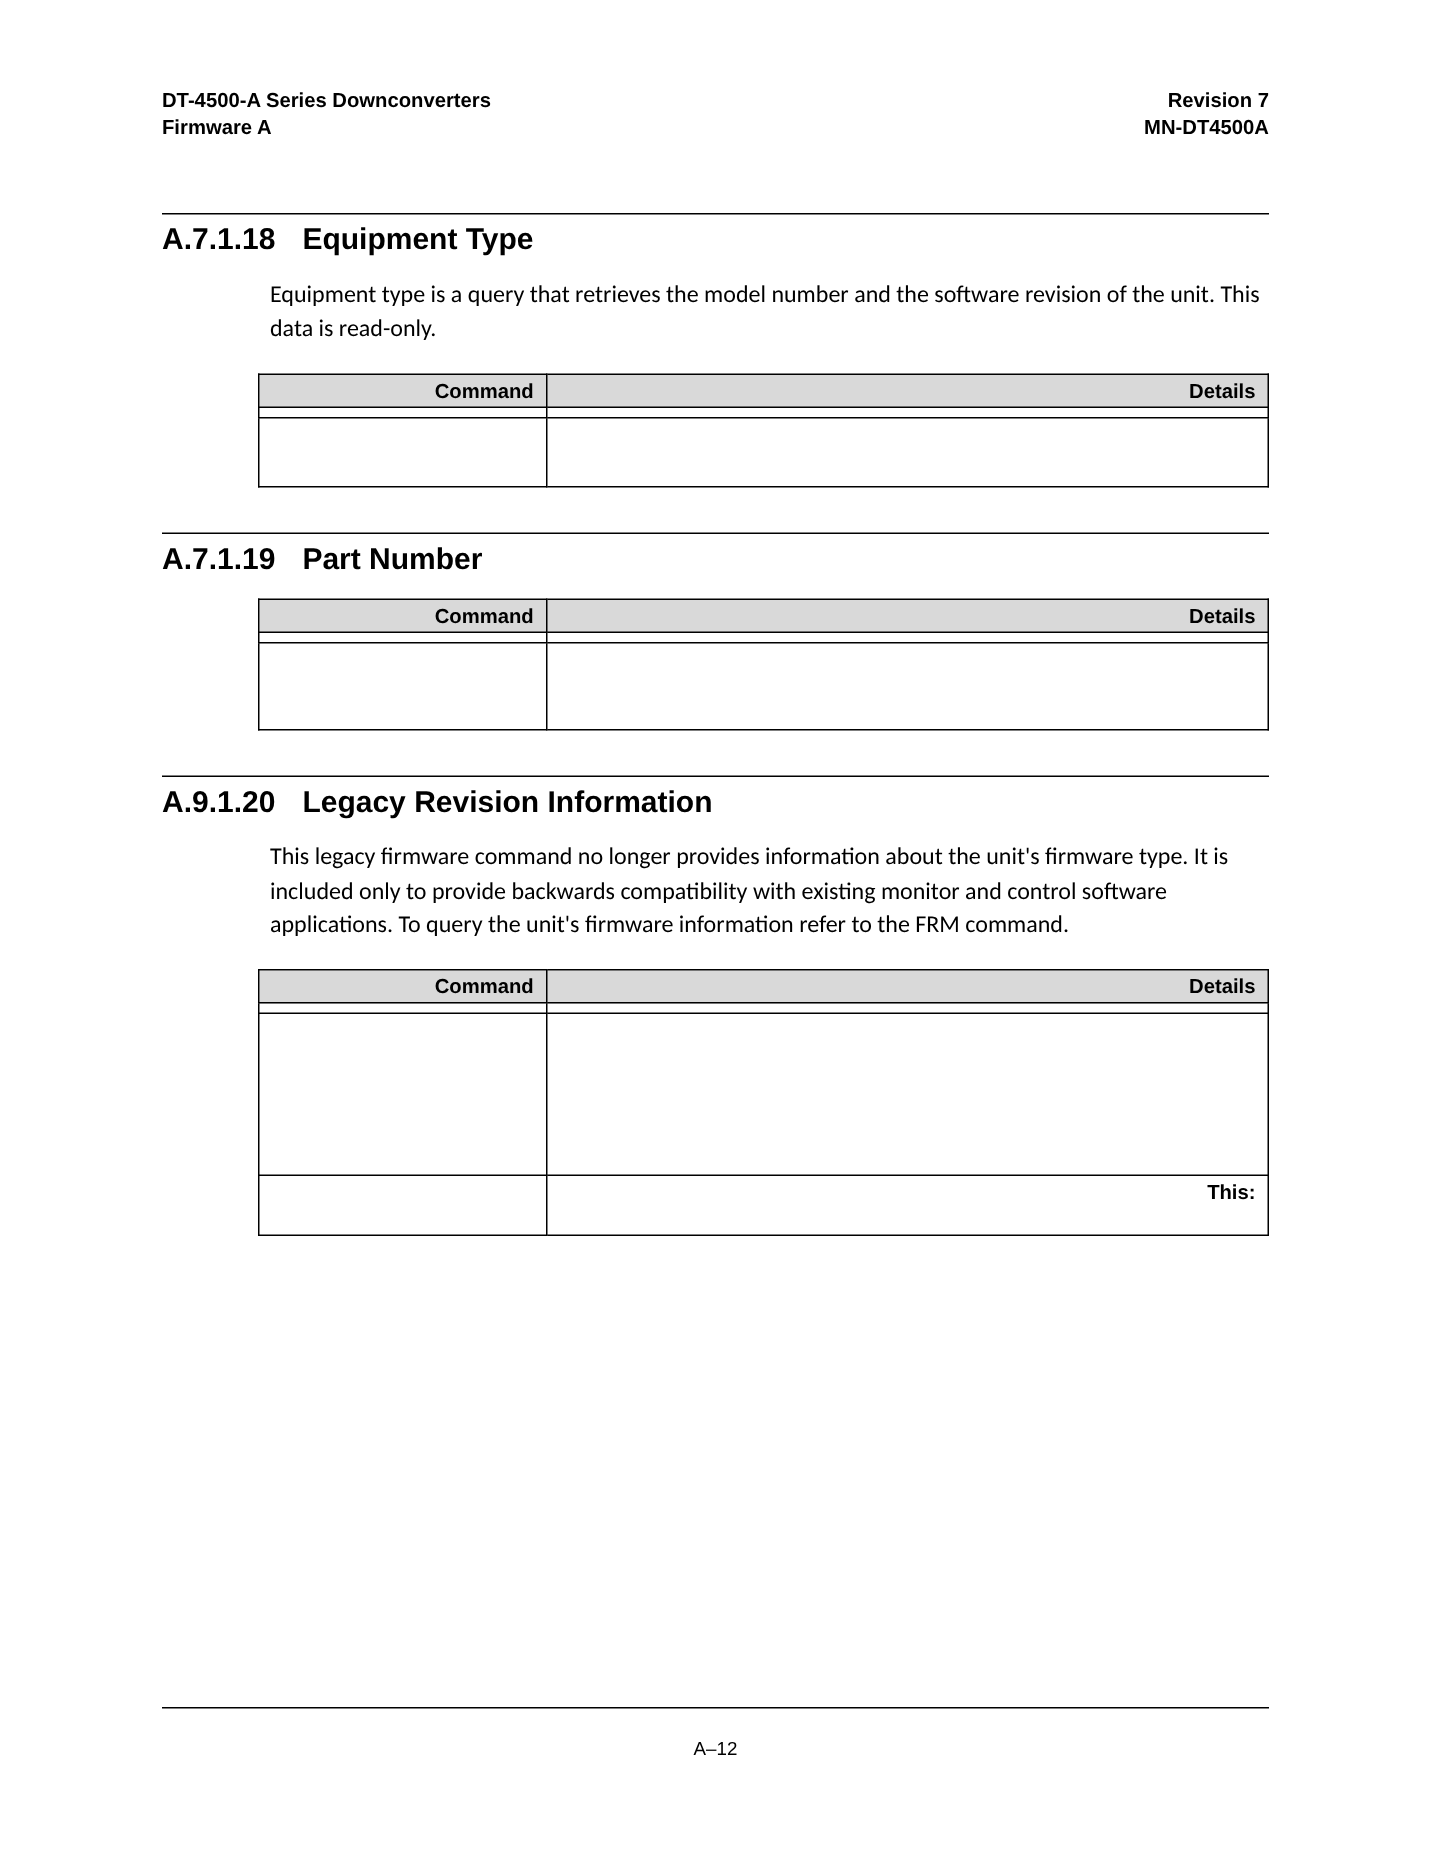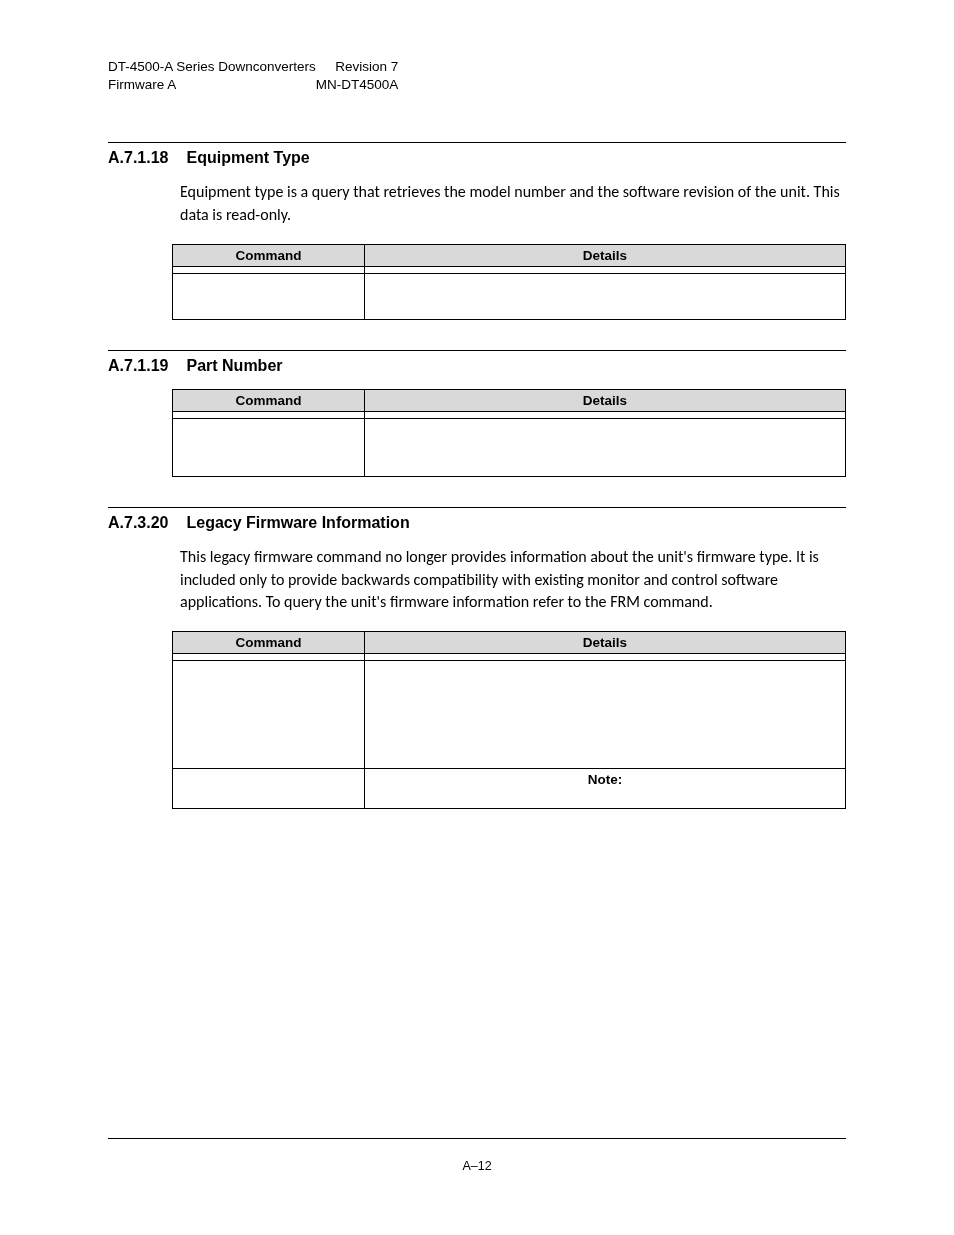--- a/index.html
+++ b/index.html
@@ -9,55 +9,57 @@
       width: 954px;
       height: 1235px;
       position: relative;
       color: #000;
     }
     .page {
       padding: 58px 108px 50px 108px;
     }
     .header-row {
       display: flex;
+      justify-content: space-between;
       font-size: 13.5px;
       line-height: 1.35;
       margin-bottom: 48px;
+      font-weight: bold;
     }
     .header-left { text-align: left; }
     .header-right { text-align: right; }
     .section-rule {
       border-top: 1px solid #000;
       margin-bottom: 6px;
     }
     .section-heading {
       font-family: Arial, Helvetica, sans-serif;
       font-weight: bold;
-      font-size: 16px;
+      font-size: 20px;
       margin-bottom: 14px;
     }
     .section-heading .num { display:inline-block; margin-right: 18px;}
     .body-text {
       font-family: Calibri, "Segoe UI", Arial, sans-serif;
       font-size: 16px;
       line-height: 1.4;
       margin: 0 0 18px 72px;
     }
     table.cmd {
       width: 100%;
       border-collapse: collapse;
       margin-bottom: 30px;
       margin-left: 64px;
       width: calc(100% - 64px);
       font-family: Arial, Helvetica, sans-serif;
     }
     table.cmd th, table.cmd td {
       border: 1px solid #000;
       font-size: 13.5px;
-      text-align: center;
+      text-align: right;
       vertical-align: top;
     }
     table.cmd th {
       background: #d9d9d9;
       font-weight: bold;
       padding: 3px 8px;
     }
     table.cmd td { padding: 3px 8px; }
     .col-cmd { width: 28.5%; }
     .col-det { width: 71.5%; }
@@ -133,21 +135,21 @@
     </tr>
     <tr>
       <td style="height:58px"></td>
       <td></td>
     </tr>
   </tbody>
     </table>
 
   <div class="section-rule"></div>
   <h2 class="section-heading">
-    <span class="num">A.7.3.20</span><span>Legacy Firmware Information</span>
+    <span class="num">A.9.1.20</span><span>Legacy Revision Information</span>
   </h2>
   <p class="body-text">This legacy firmware command no longer provides information about the unit's firmware type. It is included only to provide backwards compatibility with existing monitor and control software applications. To query the unit's firmware information refer to the FRM command.</p>
   <table class="cmd">
     <colgroup>
         <col class="col-cmd">
         <col class="col-det">
       </colgroup>
     <tbody>
         <tr>
       <th>Command</th>
@@ -156,21 +158,21 @@
     <tr>
       <td></td>
       <td></td>
     </tr>
     <tr>
       <td style="height:108px"></td>
       <td></td>
     </tr>
     <tr>
       <td style="height:40px"></td>
-      <td><span class="note-label">Note:</span></td>
+      <td><span class="note-label">This:</span></td>
     </tr>
   </tbody>
     </table>
 </div>
 
 <div class="footer">
   <span>A–12</span>
 </div>
 
 </body></html>

